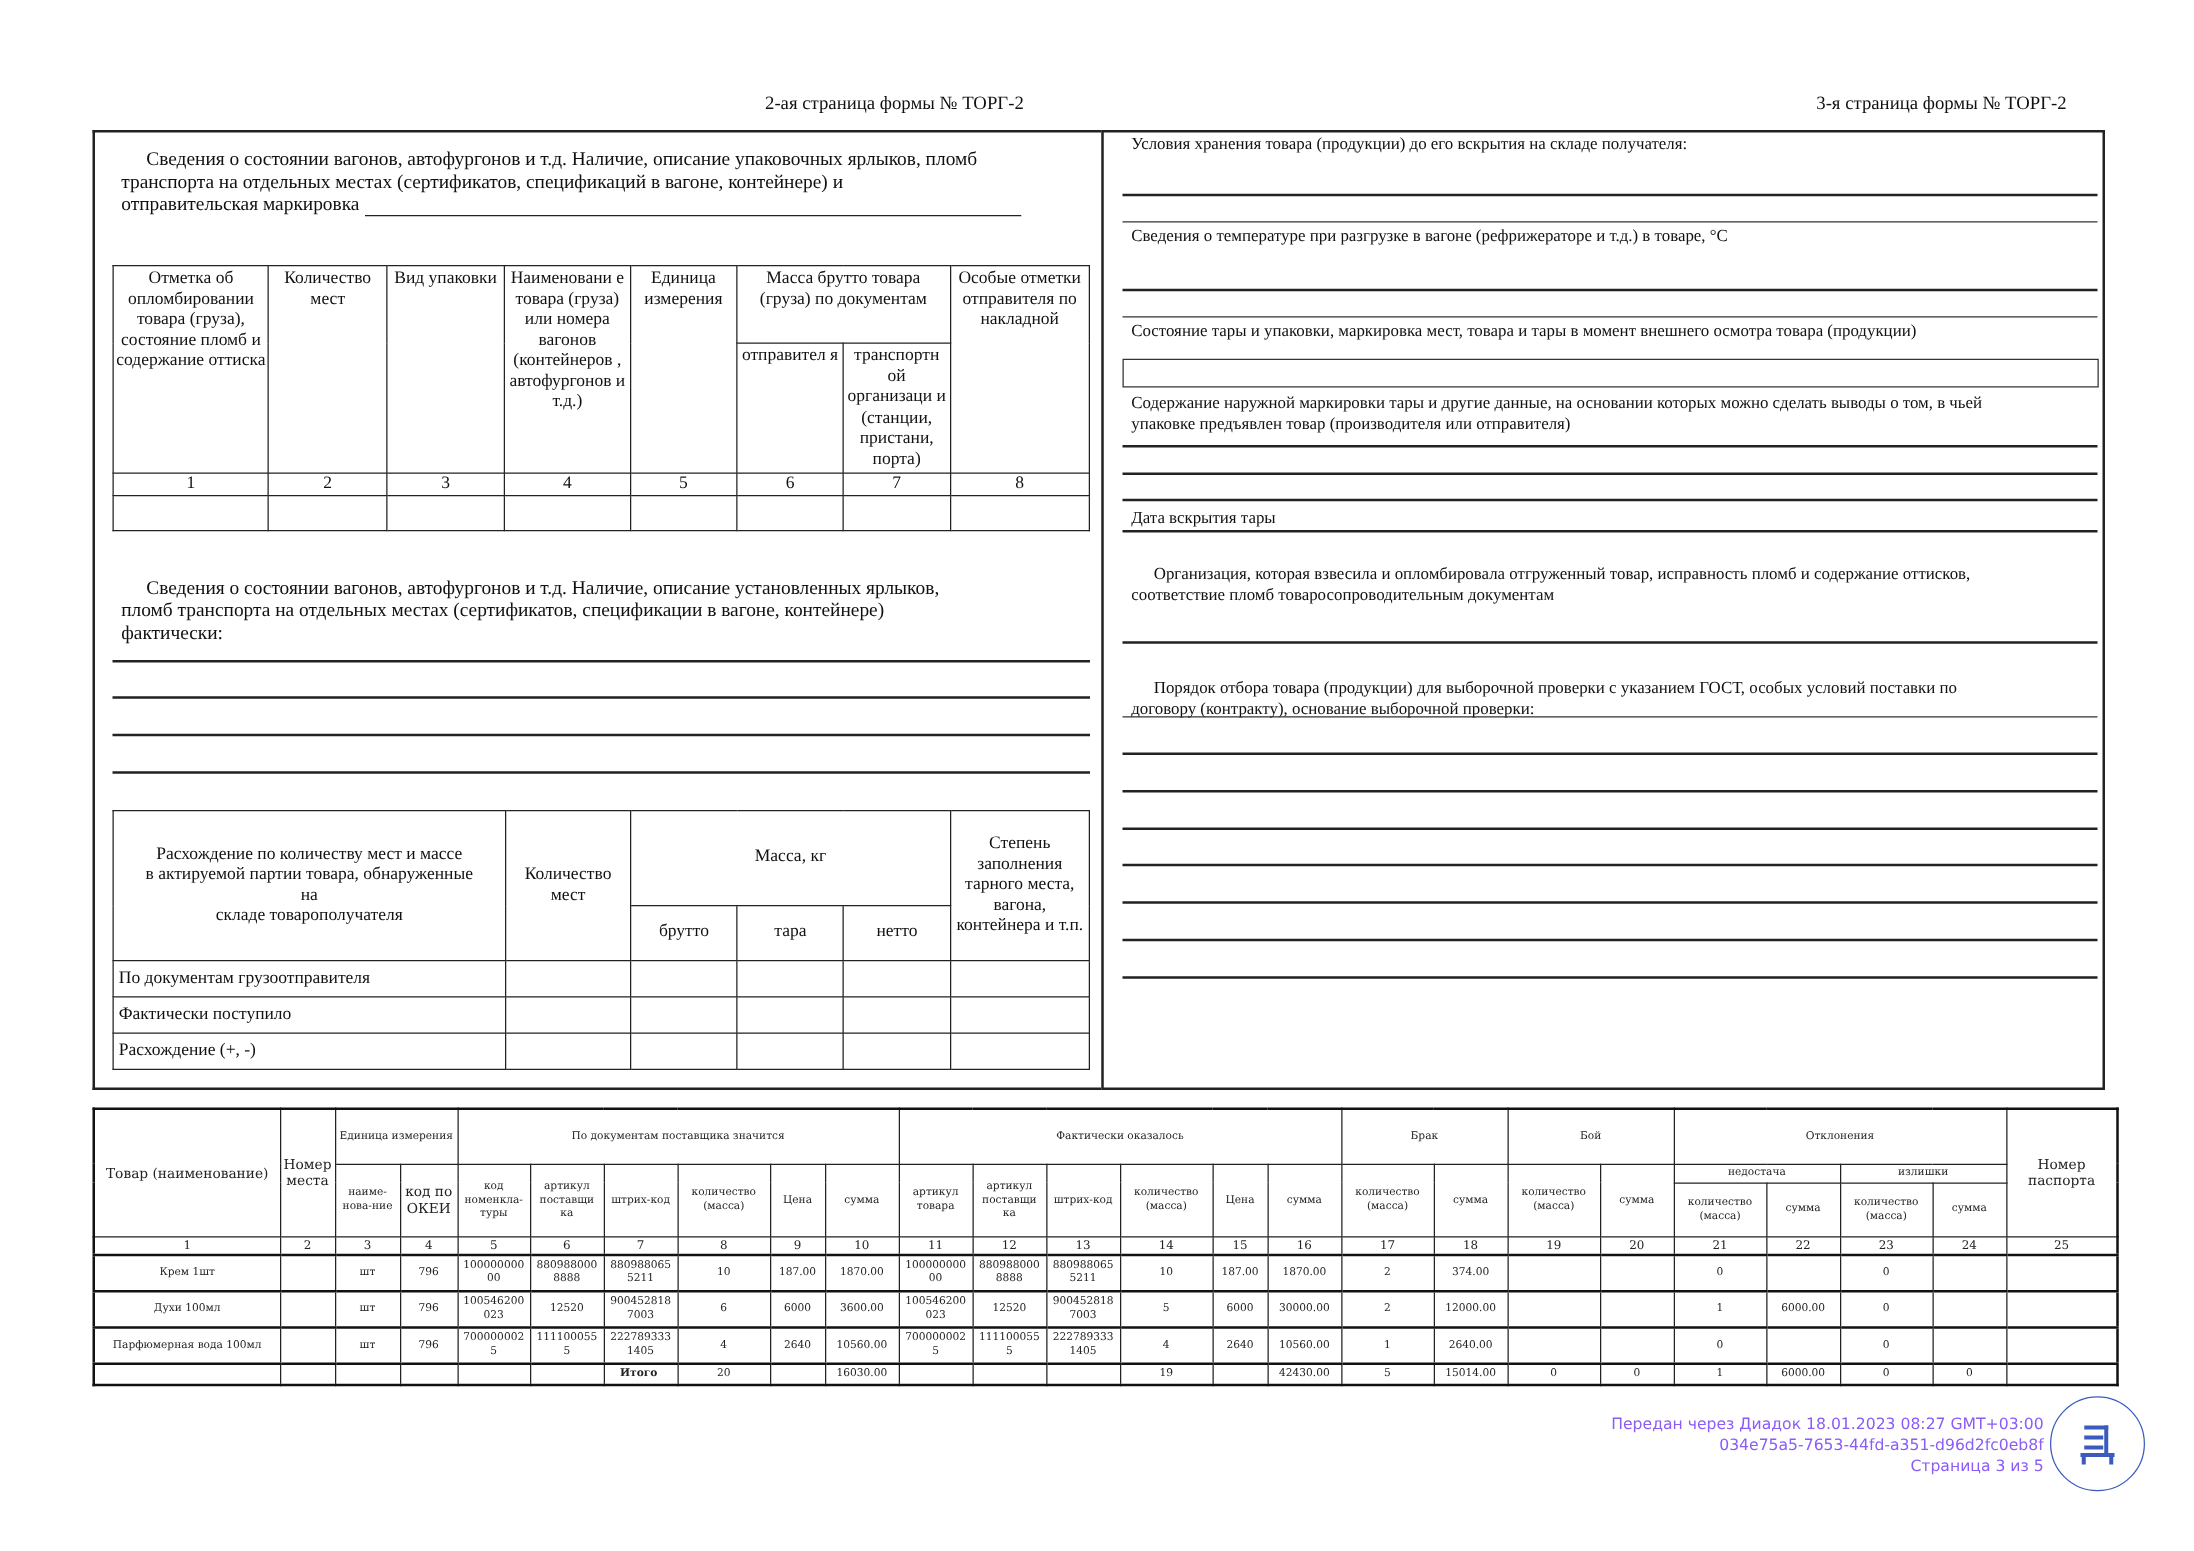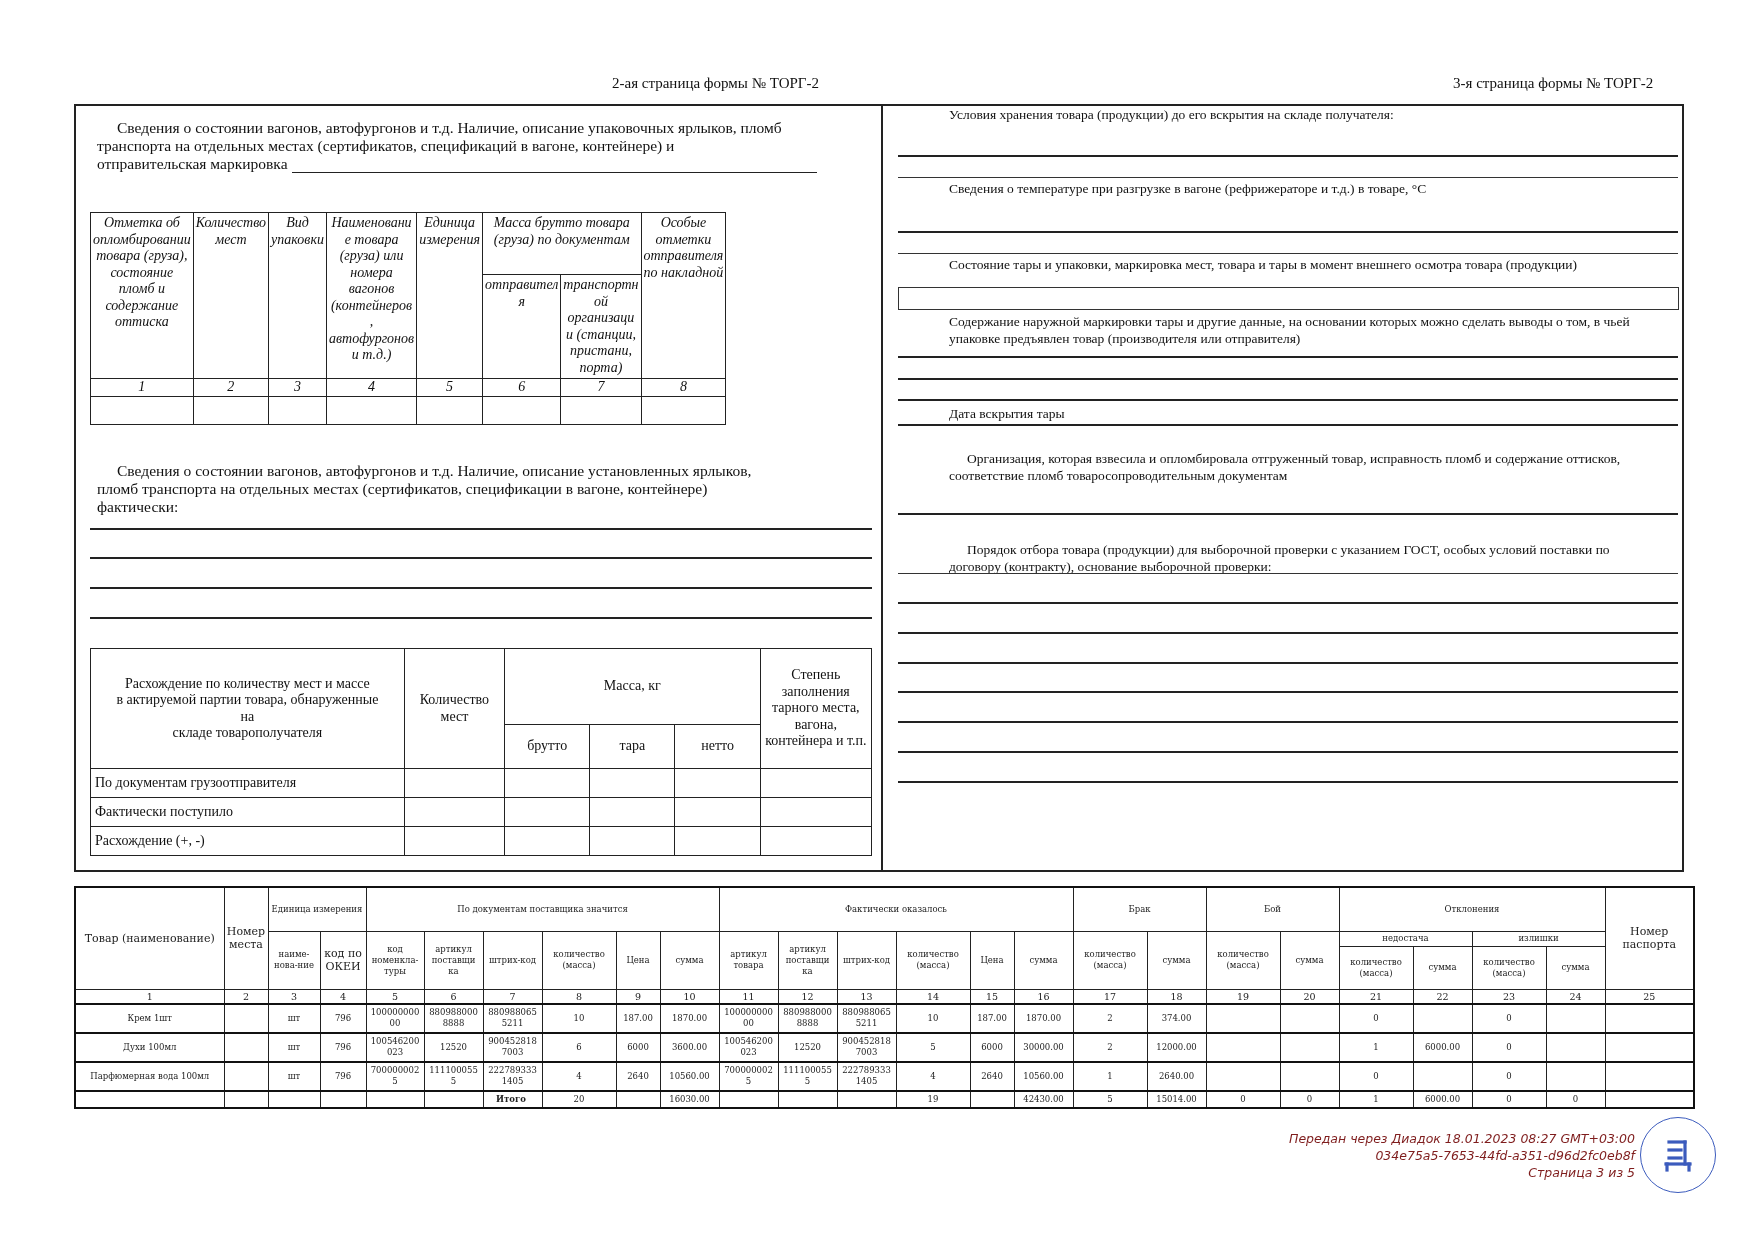--- a/index.html
+++ b/index.html
@@ -7,21 +7,21 @@
          font-family: "Liberation Serif", "DejaVu Serif", serif; color: #111; }
   .abs { position: absolute; }
   .page-title { font-size: 15px; white-space: nowrap; }
 
   
   .frame-left { left: 74px; top: 104px; width: 807px; height: 768px; border: 2px solid #222; border-right: none; box-sizing: border-box; }
   .frame-right { left: 881px; top: 104px; width: 803px; height: 768px; border: 2px solid #222; box-sizing: border-box; }
 
   .para { font-size: 15.5px; line-height: 18px; }
   .para .indent { display: inline-block; width: 20px; }
-  .small-para { font-size: 13.5px; line-height: 17px; margin-left: 44px; }
+  .small-para { font-size: 13.5px; line-height: 17px; }
 
   table { border-collapse: collapse; }
   .t1 td, .t2 td { border: 1.5px solid #222; text-align: center; vertical-align: top; font-size: 14px; line-height: 16.5px; padding: 2px 2px; }
   .t2 td { vertical-align: middle; }
   .t2 td.left { text-align: left; padding-left: 4px; }
 
   .hline { height: 0; border-top: 2px solid #222; }
   .hline-thin { height: 0; border-top: 1.5px solid #333; }
 
   .boxfield { border: 1.5px solid #333; }
@@ -29,42 +29,42 @@
   
   .t3 { font-family: "DejaVu Serif", serif; }
   .t3 td { border: 1.4px solid #222; text-align: center; vertical-align: middle; font-size: 8.5px; line-height: 11px; padding: 0 1px; color: #222; }
   .t3 .big { font-size: 11px; line-height: 13px; }
   .t3 tr.nums td { font-size: 9.5px; height: 13px; }
   .t3 tr.data td { height: 27px; }
   .t3 tr.total td { height: 15px; }
   .t3 tr.thick-top td { border-top: 2.5px solid #111; }
   .t3 .bold { font-weight: bold; }
 
-  .stamp { color: #7f1d1d; font-family: "DejaVu Sans", sans-serif; font-size: 12.5px; line-height: 17px; text-align: right; font-style: italic; }
+  .stamp { color: #8b5cf6; font-family: "DejaVu Sans", sans-serif; font-size: 12.5px; line-height: 17px; text-align: right; }
   .stamp-circle { border: 1.5px solid #3b5bbd; border-radius: 50%; width: 76px; height: 76px; box-sizing: border-box; display: flex; align-items: center; justify-content: center; }
 </style>
 </head>
 <body>
 
 <div class="abs page-title" style="left:612px; top:75px;text-align:right;">2-ая страница формы № ТОРГ-2</div>
 <div class="abs page-title" style="left:1453px; top:75px;">3-я страница формы № ТОРГ-2</div>
 
 <div class="abs frame-left"></div>
 <div class="abs frame-right"></div>
 
 <div class="abs para" style="left:97px; top:119px; width:760px;">
   <div><span class="indent"></span><span>Сведения о состоянии вагонов, автофургонов и т.д. Наличие, описание упаковочных ярлыков, пломб</span></div>
   <div>транспорта на отдельных местах (сертификатов, спецификаций в вагоне, контейнере) и</div>
   <div style="display:flex; align-items:flex-end;">
     <span>отправительская маркировка</span>
     <span style="flex:0 0 525px; border-bottom:1.5px solid #222; margin-left:4px; height:14px;"></span>
   </div>
 </div>
 
-<table class="abs t1" style="left:90px; top:212px; width:620px;font-style:italic;">
+<table class="abs t1" style="left:90px; top:212px; width:782px;">
   <colgroup>
     <col style="width:124px">
       <col style="width:94px">
       <col style="width:94px">
       <col style="width:100px">
     <col style="width:85px">
       <col style="width:85px">
       <col style="width:85px">
       <col style="width:111px">
   </colgroup>

